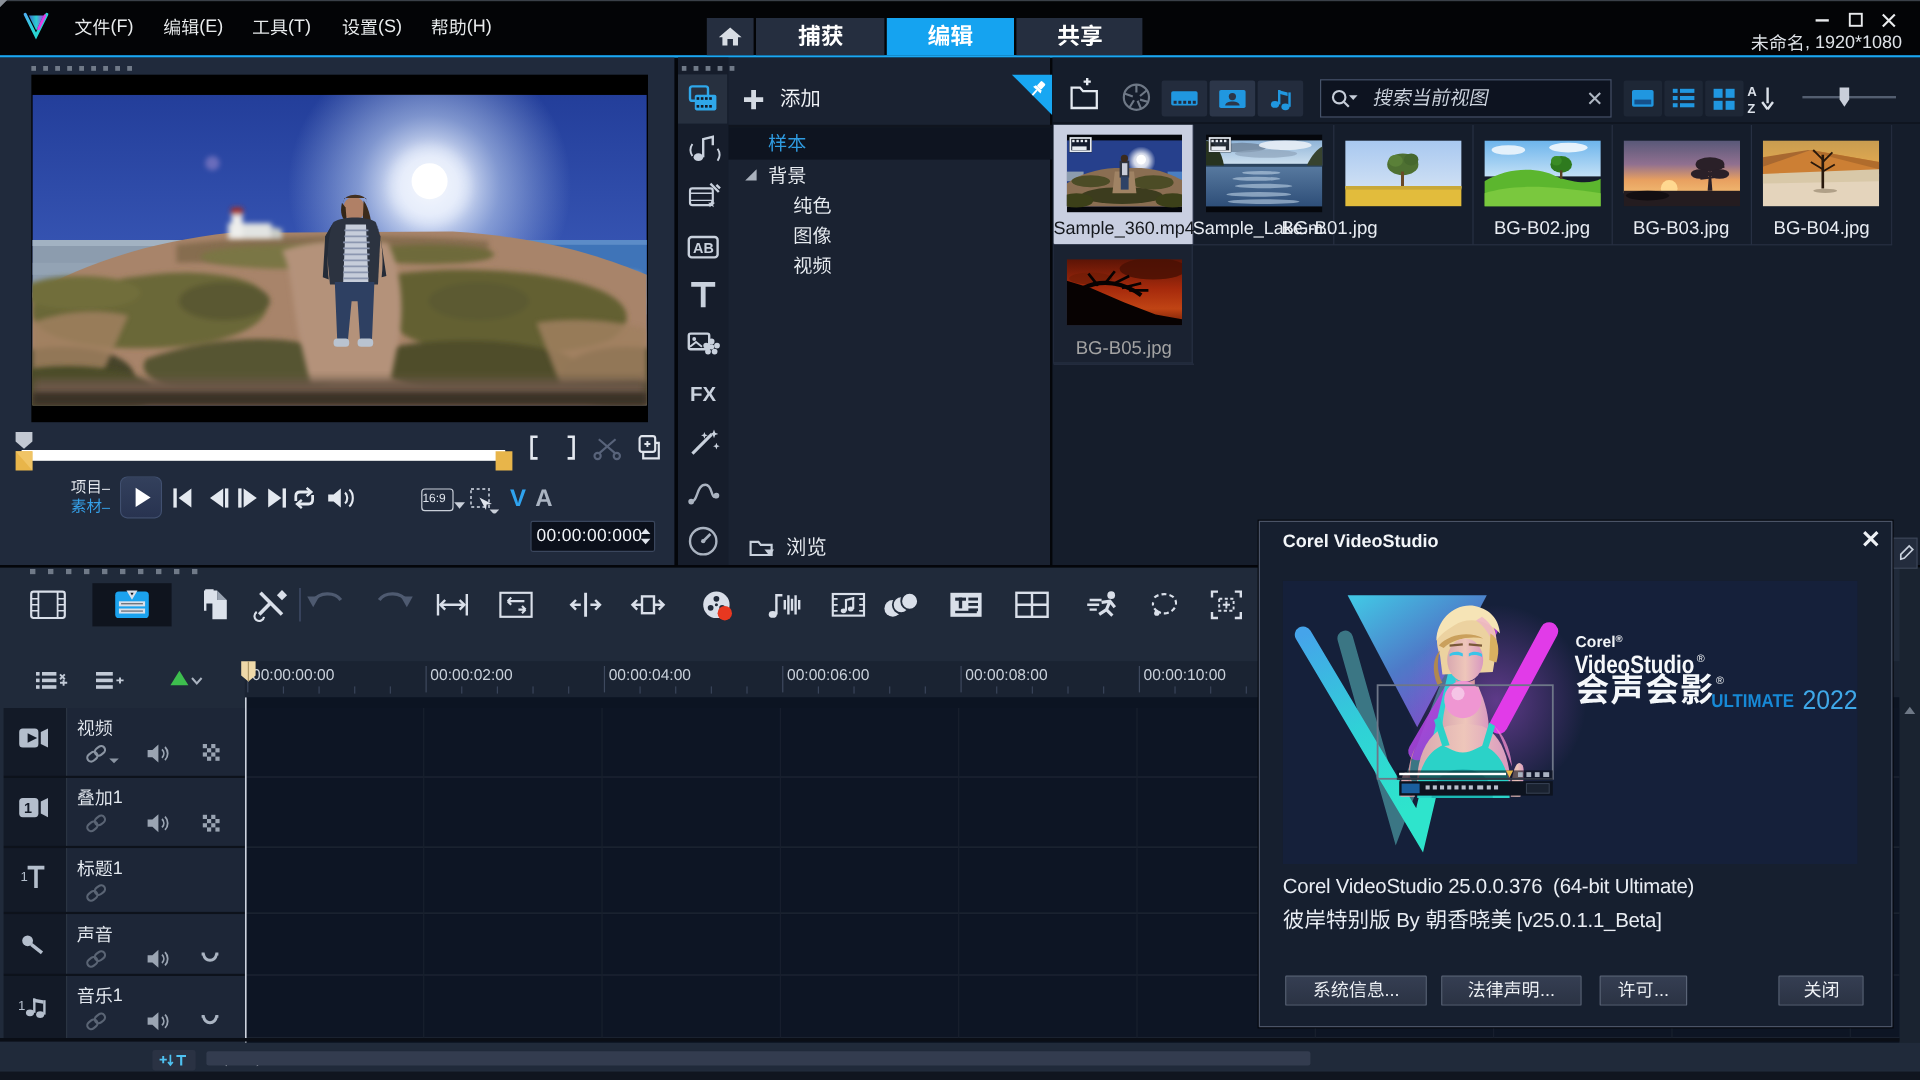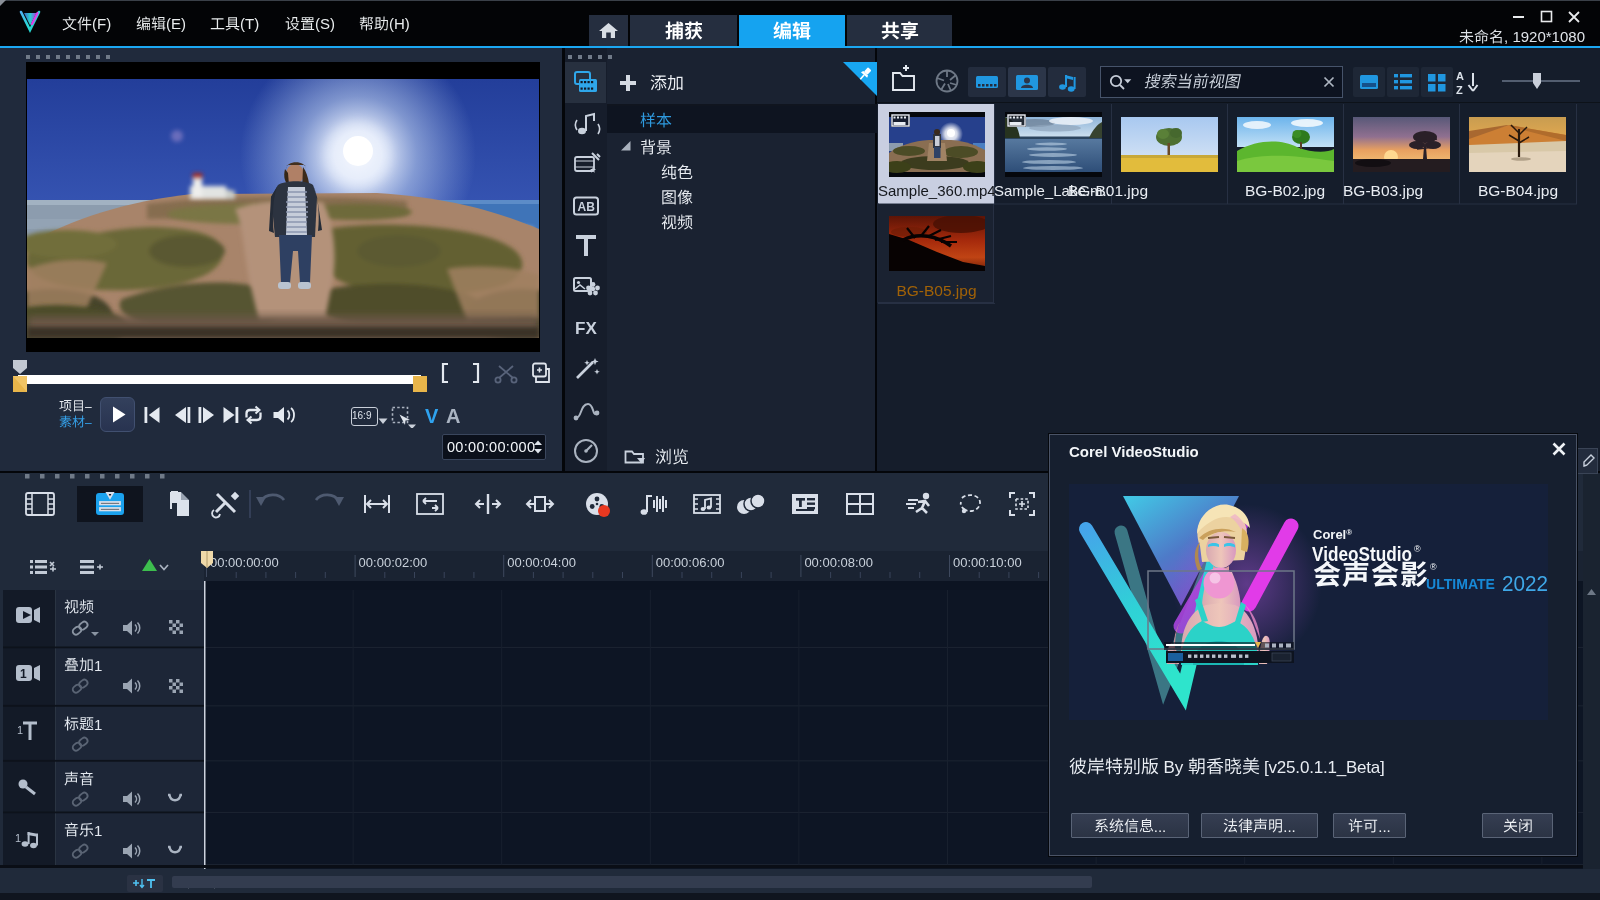--- a/index.html
+++ b/index.html
@@ -612,23 +612,23 @@
 <path d="M0,18 L20,24 L48,36 L74,46 L96,50 L96,55 L0,55 Z" fill="#070202"></path>
 <g stroke="#070202" fill="none">
         <path d="M14,24 C30,16 48,20 62,30" stroke-width="3.5"></path>
         <path d="M32,20 L40,10 M38,21 L52,14 M46,24 L62,20 M26,22 L18,12 M52,26 L68,26" stroke-width="2.2"></path>
       </g>
 </svg>
 <div class="ab" style="left:878px;top:180px;width:117px;text-align:center;color:#15181d;font-size:15px;line-height:22px;white-space:nowrap;overflow:hidden">Sample_360.mp4</div>
 <div class="ab" style="left:994px;top:180px;width:116px;text-align:center;color:#e9edf3;font-size:15px;line-height:22px;white-space:nowrap;overflow:hidden">Sample_Lake.m...</div>
 <div class="ab" style="left:1050px;top:180px;width:116px;text-align:center;color:#e9edf3;font-size:15.5px;line-height:22px;white-space:nowrap;overflow:hidden">BG-B01.jpg</div>
 <div class="ab" style="left:1227px;top:180px;width:116px;text-align:center;color:#e9edf3;font-size:15.5px;line-height:22px;white-space:nowrap;overflow:hidden">BG-B02.jpg</div>
-<div class="ab" style="left:1343px;top:180px;width:116px;text-align:left;color:#e9edf3;font-size:15.5px;line-height:22px;white-space:nowrap;overflow:hidden">BG-B03.jpg</div>
+<div class="ab" style="left:1343px;top:180px;width:116px;text-align:center;color:#e9edf3;font-size:15.5px;line-height:22px;white-space:nowrap;overflow:hidden">BG-B03.jpg</div>
 <div class="ab" style="left:1460px;top:180px;width:116px;text-align:center;color:#e9edf3;font-size:15.5px;line-height:22px;white-space:nowrap;overflow:hidden">BG-B04.jpg</div>
-<div class="ab" style="left:878px;top:280px;width:117px;text-align:center;color:#a16207;font-size:15.5px;line-height:22px;white-space:nowrap;overflow:hidden">BG-B05.jpg</div>
+<div class="ab" style="left:878px;top:280px;width:117px;text-align:center;color:#a3a3a3;font-size:15.5px;line-height:22px;white-space:nowrap;overflow:hidden">BG-B05.jpg</div>
 <div class="ab" style="left:0;top:471px;width:1600px;height:2px;background:#04060a"></div>
 <div class="ab" style="left:0;top:473px;width:1600px;height:427px;background:#202a3a"></div>
 <svg class="ab" style="left:25px;top:474px" width="140" height="5" viewBox="0 0 140 5">
       <rect x="0" y="0" width="4.5" height="4.5" fill="#707a88"></rect>
       <rect x="15" y="0" width="4.5" height="4.5" fill="#707a88"></rect>
       <rect x="30" y="0" width="4.5" height="4.5" fill="#707a88"></rect>
       <rect x="45" y="0" width="4.5" height="4.5" fill="#707a88"></rect>
       <rect x="60" y="0" width="4.5" height="4.5" fill="#707a88"></rect>
       <rect x="75" y="0" width="4.5" height="4.5" fill="#707a88"></rect>
       <rect x="90" y="0" width="4.5" height="4.5" fill="#707a88"></rect>
@@ -1088,20 +1088,21 @@
       <text x="102" y="27" font-size="9" fill="#f6f8fa" font-family="Liberation Sans">®</text>
 </svg>
 <svg class="ab" style="left:1313px;top:560px" width="127" height="36" viewBox="0 0 127 36">
       <path d="M4.5 26.7C5.9 26.1 7.8 26.0 21.6 25.0C22.2 25.8 22.7 26.5 23.0 27.1L26.1 25.3C24.8 23.2 22.2 20.2 19.8 18.1L16.9 19.6C17.7 20.3 18.5 21.2 19.3 22.1L9.5 22.6C11.1 21.2 12.6 19.6 13.9 18.0H25.7V14.7H2.5V18.0H9.2C7.7 19.9 6.2 21.3 5.5 21.8C4.6 22.6 4.1 23.1 3.3 23.2C3.7 24.2 4.3 25.9 4.5 26.7ZM13.9 0.7C11.2 4.3 6.1 7.7 0.8 9.7C1.5 10.4 2.7 11.9 3.2 12.7C4.6 12.1 6.1 11.3 7.5 10.5V12.4H20.6V10.3C22.0 11.1 23.5 11.9 25.0 12.5C25.5 11.6 26.6 10.2 27.4 9.5C23.2 8.2 18.8 5.7 16.0 3.4L16.9 2.2ZM9.4 9.3C11.1 8.1 12.7 6.9 14.1 5.5C15.4 6.7 17.2 8.1 19.0 9.3Z M41.2 0.8V3.0H30.7V5.8H41.2V7.5H32.5V10.3H54.0V7.5H44.6V5.8H55.3V3.0H44.6V0.8ZM32.9 11.9V15.4C32.9 18.2 32.6 22.2 29.5 25.0C30.2 25.5 31.6 26.7 32.1 27.3C34.2 25.4 35.2 22.9 35.8 20.4H50.2V21.9H53.6V11.9ZM50.2 17.6H44.6V14.6H50.2ZM36.2 17.6C36.3 16.8 36.3 16.1 36.3 15.4V14.6H41.3V17.6Z M62.5 26.7C63.9 26.1 65.8 26.0 79.6 25.0C80.2 25.8 80.7 26.5 81.0 27.1L84.1 25.3C82.8 23.2 80.2 20.2 77.8 18.1L74.9 19.6C75.7 20.3 76.5 21.2 77.3 22.1L67.5 22.6C69.1 21.2 70.6 19.6 71.9 18.0H83.7V14.7H60.5V18.0H67.2C65.7 19.9 64.2 21.3 63.5 21.8C62.6 22.6 62.1 23.1 61.3 23.2C61.7 24.2 62.3 25.9 62.5 26.7ZM71.9 0.7C69.2 4.3 64.1 7.7 58.8 9.7C59.5 10.4 60.7 11.9 61.2 12.7C62.6 12.1 64.1 11.3 65.5 10.5V12.4H78.6V10.3C80.0 11.1 81.5 11.9 83.0 12.5C83.5 11.6 84.6 10.2 85.4 9.5C81.2 8.2 76.8 5.7 74.0 3.4L74.9 2.2ZM67.4 9.3C69.1 8.1 70.7 6.9 72.1 5.5C73.4 6.7 75.2 8.1 77.0 9.3Z M109.8 1.3C108.4 3.6 105.6 5.8 103.2 7.1C104.1 7.7 105.0 8.7 105.6 9.4C108.3 7.8 111.1 5.3 113.0 2.6ZM110.5 9.0C108.9 11.3 105.8 13.7 103.3 15.1C104.1 15.7 105.1 16.7 105.6 17.4C108.4 15.7 111.5 13.1 113.6 10.2ZM93.1 16.9H99.3V18.3H93.1ZM92.7 6.8H99.7V7.9H92.7ZM92.7 3.9H99.7V4.9H92.7ZM90.8 20.6C90.2 22.0 89.2 23.5 88.2 24.5C88.9 24.9 90.0 25.8 90.5 26.3C91.6 25.1 92.8 23.1 93.6 21.4ZM98.3 21.6C99.1 23.0 100.1 25.0 100.5 26.2L103.0 25.0L102.8 24.4C103.5 25.1 104.5 26.1 105.0 26.9C108.7 24.9 112.0 21.8 114.1 17.9L111.0 16.8C109.3 20.0 106.0 22.7 102.7 24.3C102.2 23.2 101.3 21.7 100.6 20.6ZM94.2 10.4 94.6 11.2H88.3V13.7H104.0V11.2H98.2C98.0 10.8 97.8 10.3 97.5 9.9H103.0V1.8H89.5V9.9H96.5ZM90.0 14.7V20.5H94.5V24.1C94.5 24.4 94.4 24.4 94.1 24.4C93.9 24.4 93.0 24.4 92.1 24.4C92.5 25.2 92.9 26.3 93.0 27.1C94.6 27.1 95.7 27.1 96.6 26.7C97.6 26.3 97.8 25.6 97.8 24.2V20.5H102.6V14.7Z" fill="#f4f7fa"></path>
       <text x="117" y="10" font-size="9" fill="#f4f7fa" font-family="Liberation Sans">®</text>
     </svg>
 <svg class="ab" style="left:1425px;top:570px" width="125" height="26" viewBox="0 0 125 26">
 <text x="1" y="19" font-size="15.5" font-weight="bold" fill="#1789d6" font-family="Liberation Sans" textLength="69" lengthAdjust="spacingAndGlyphs">ULTIMATE</text>
 <text x="77" y="20.5" font-size="22.5" fill="#3fa8e8" font-family="Liberation Sans" textLength="46" lengthAdjust="spacingAndGlyphs">2022</text>
 </svg>
+<div class="ab" style="left:1069px;top:729px;font-size:17px;letter-spacing:-0.2px;color:#e9edf3">Corel VideoStudio 25.0.0.376&nbsp; (64-bit Ultimate)</div>
 <div class="ab" style="left:1069px;top:757px;font-size:17px;letter-spacing:-0.2px;color:#e9edf3;white-space:nowrap"><svg class="cj " width="90" height="21" viewBox="0 0 90 21" style="vertical-align:middle">
         <path fill="#e9edf3" d="M4.4 0.8C3.6 2.0 2.1 3.5 0.8 4.5C1.0 4.7 1.3 5.3 1.5 5.6C3.0 4.5 4.6 2.8 5.7 1.3ZM4.7 4.7C3.7 6.5 2.1 8.4 0.6 9.6C0.8 9.9 1.2 10.6 1.3 10.9C1.9 10.4 2.5 9.8 3.1 9.1V17.3H4.4V7.5C5.0 6.7 5.5 5.9 5.9 5.1ZM6.8 3.4V8.1C6.8 10.6 6.6 13.9 4.9 16.3C5.1 16.5 5.7 16.9 5.9 17.2C7.6 14.9 8.0 11.6 8.1 9.0H8.3C8.9 10.9 9.9 12.6 11.1 13.9C9.9 14.9 8.5 15.7 7.1 16.2C7.3 16.4 7.6 16.9 7.8 17.3C9.3 16.7 10.8 15.9 12.0 14.8C13.2 15.9 14.7 16.7 16.3 17.2C16.5 16.9 16.9 16.4 17.2 16.1C15.6 15.6 14.1 14.9 12.9 13.9C14.3 12.4 15.4 10.5 16.0 8.0L15.2 7.7L14.9 7.8H12.2V4.6H15.2C15.0 5.5 14.7 6.3 14.5 6.9L15.7 7.2C16.1 6.3 16.5 4.8 16.9 3.6L15.9 3.3L15.7 3.4H12.2V0.7H10.9V3.4ZM10.9 4.6V7.8H8.1V4.6ZM14.4 9.0C13.9 10.6 13.0 11.9 12.0 13.0C10.9 11.9 10.1 10.5 9.5 9.0Z M20.2 6.3V9.8C20.2 11.7 20.0 14.2 18.6 16.1C18.9 16.3 19.5 16.7 19.7 17.0C21.3 15.0 21.5 12.0 21.5 9.8V7.6H34.8V6.3ZM22.1 12.2V13.4H27.8V17.3H29.2V13.4H35.1V12.2H29.2V10.3H34.1V9.1H23.0V10.3H27.8V12.2ZM26.3 0.7V3.7H21.7V1.4H20.3V4.9H33.9V1.4H32.5V3.7H27.7V0.7Z M44.2 12.0C45.1 12.9 46.1 14.1 46.4 15.0L47.5 14.3C47.1 13.4 46.1 12.3 45.2 11.4ZM47.6 0.7V2.7H44.0V3.9H47.6V6.2H43.0V7.5H49.8V9.6H43.3V10.9H49.8V15.6C49.8 15.9 49.7 15.9 49.4 15.9C49.1 16.0 48.1 16.0 47.0 15.9C47.2 16.3 47.4 16.9 47.4 17.3C48.8 17.3 49.8 17.2 50.3 17.0C50.9 16.8 51.0 16.4 51.0 15.6V10.9H53.1V9.6H51.0V7.5H53.2V6.2H48.8V3.9H52.4V2.7H48.8V0.7ZM37.7 2.1C37.6 4.4 37.2 6.7 36.7 8.2C37.0 8.3 37.5 8.6 37.7 8.8C38.0 8.0 38.2 6.9 38.4 5.7H39.8V10.1C38.7 10.5 37.7 10.8 36.8 11.0L37.1 12.3L39.8 11.5V17.3H41.1V11.1L43.0 10.5L42.9 9.2L41.1 9.7V5.7H42.8V4.4H41.1V0.7H39.8V4.4H38.6C38.7 3.7 38.8 3.0 38.9 2.3Z M65.3 2.9V12.9H66.6V2.9ZM69.1 1.1V15.5C69.1 15.8 69.0 15.9 68.6 15.9C68.3 16.0 67.3 16.0 66.0 15.9C66.3 16.3 66.5 16.9 66.5 17.3C68.1 17.3 69.1 17.3 69.7 17.0C70.2 16.8 70.4 16.4 70.4 15.5V1.1ZM56.9 2.7H61.6V6.2H56.9ZM55.7 1.5V7.4H62.9V1.5ZM58.2 7.9 58.1 9.4H55.0V10.7H58.0C57.7 13.2 56.9 15.2 54.6 16.3C54.9 16.6 55.3 17.0 55.4 17.4C58.0 15.9 58.9 13.6 59.3 10.7H61.8C61.6 14.1 61.5 15.4 61.2 15.7C61.0 15.8 60.9 15.9 60.6 15.9C60.3 15.9 59.6 15.9 58.8 15.8C59.0 16.2 59.2 16.7 59.2 17.1C60.0 17.1 60.8 17.1 61.2 17.1C61.7 17.0 62.0 16.9 62.3 16.5C62.8 16.0 62.9 14.4 63.1 10.0C63.1 9.8 63.2 9.4 63.2 9.4H59.4L59.5 7.9Z M73.9 1.1V8.2C73.9 11.0 73.7 14.2 72.5 16.5C72.8 16.7 73.3 17.1 73.5 17.3C74.6 15.5 75.0 13.1 75.1 10.7H77.6V17.3H78.8V9.5H75.1L75.1 8.2V6.9H79.9V5.7H78.3V0.7H77.1V5.7H75.1V1.1ZM87.3 7.2C86.9 9.3 86.3 11.0 85.4 12.5C84.5 10.9 83.9 9.2 83.4 7.2ZM80.7 1.9V8.2C80.7 10.8 80.5 14.2 79.1 16.6C79.5 16.8 80.0 17.1 80.2 17.4C81.8 14.8 82.0 11.2 82.0 8.2V7.2H82.4C82.8 9.6 83.6 11.8 84.6 13.5C83.6 14.7 82.5 15.6 81.3 16.2C81.5 16.5 81.9 17.0 82.1 17.3C83.3 16.7 84.4 15.8 85.4 14.7C86.2 15.8 87.2 16.7 88.4 17.3C88.6 17.0 89.0 16.5 89.3 16.2C88.1 15.6 87.0 14.8 86.1 13.6C87.4 11.7 88.3 9.3 88.8 6.1L88.0 5.9L87.8 6.0H82.0V3.0C84.5 2.8 87.1 2.5 89.1 2.0L88.2 0.9C86.4 1.3 83.3 1.7 80.7 1.9Z"></path>
       </svg><span style="vertical-align:middle"> By </span><svg class="cj " width="72" height="21" viewBox="0 0 72 21" style="vertical-align:middle">
         <path fill="#e9edf3" d="M2.7 8.9H7.3V10.4H2.7ZM2.7 6.4H7.3V7.9H2.7ZM0.7 12.9V14.1H4.3V17.2H5.6V14.1H9.1V12.9H5.6V11.5H8.6V5.4H5.6V3.9H9.1V2.7H5.6V0.7H4.3V2.7H0.9V3.9H4.3V5.4H1.5V11.5H4.3V12.9ZM15.2 7.1V10.2H11.3C11.4 9.5 11.4 8.9 11.4 8.2V7.1ZM15.2 5.9H11.4V2.8H15.2ZM10.1 1.6V8.2C10.1 10.9 9.9 14.2 7.5 16.5C7.8 16.7 8.4 17.1 8.6 17.3C10.2 15.7 10.9 13.5 11.2 11.4H15.2V15.6C15.2 15.9 15.1 15.9 14.8 15.9C14.6 16.0 13.7 16.0 12.8 15.9C13.0 16.3 13.2 16.9 13.2 17.3C14.5 17.3 15.3 17.3 15.9 17.0C16.3 16.8 16.5 16.4 16.5 15.6V1.6Z M23.0 13.9H31.2V15.6H23.0ZM23.0 12.9V11.2H31.2V12.9ZM21.7 10.2V17.3H23.0V16.6H31.2V17.2H32.6V10.2ZM32.0 0.8C29.4 1.5 24.6 2.0 20.5 2.2C20.6 2.5 20.8 3.0 20.8 3.4C22.6 3.3 24.4 3.2 26.3 3.0V4.9H19.0V6.1H24.8C23.3 7.8 20.9 9.3 18.7 10.1C19.0 10.3 19.4 10.8 19.6 11.2C22.0 10.2 24.6 8.3 26.3 6.2V9.7H27.7V6.2C29.4 8.2 32.1 10.0 34.5 10.9C34.7 10.6 35.1 10.1 35.4 9.9C33.2 9.1 30.8 7.7 29.2 6.1H35.0V4.9H27.7V2.8C29.7 2.6 31.6 2.3 33.0 1.9Z M41.0 8.4V12.5H38.4V8.4ZM41.0 7.2H38.4V3.2H41.0ZM37.3 2.0V15.2H38.4V13.7H42.1V2.0ZM51.0 4.2C50.3 5.0 49.4 5.7 48.2 6.3C47.8 5.7 47.5 4.9 47.2 4.1L52.6 3.6L52.4 2.4L46.9 3.0C46.7 2.3 46.6 1.6 46.5 0.8H45.3C45.4 1.6 45.5 2.4 45.6 3.1L42.8 3.4L42.9 4.5L45.9 4.2C46.2 5.2 46.6 6.1 47.1 6.8C45.7 7.4 44.2 7.9 42.6 8.2C42.9 8.4 43.3 9.0 43.5 9.3C44.9 8.9 46.4 8.4 47.8 7.8C48.8 9.0 50.0 9.7 51.2 9.7C52.3 9.7 52.7 9.1 52.9 7.2C52.6 7.1 52.2 6.9 52.0 6.7C51.9 8.0 51.7 8.5 51.2 8.5C50.5 8.5 49.7 8.0 48.9 7.2C50.2 6.5 51.4 5.7 52.2 4.6ZM42.6 10.4V11.5H45.5C45.3 13.9 44.6 15.4 41.9 16.2C42.2 16.4 42.6 17.0 42.7 17.3C45.7 16.3 46.5 14.5 46.8 11.5H48.5V15.4C48.5 16.6 48.8 17.0 50.1 17.0C50.4 17.0 51.6 17.0 51.8 17.0C52.9 17.0 53.2 16.5 53.3 14.5C53.0 14.4 52.5 14.3 52.2 14.1C52.1 15.7 52.1 15.9 51.7 15.9C51.4 15.9 50.5 15.9 50.3 15.9C49.9 15.9 49.8 15.8 49.8 15.4V11.5H53.0V10.4Z M66.5 0.6C66.2 1.4 65.5 2.5 64.9 3.2H60.2L60.8 2.9C60.6 2.3 59.9 1.4 59.3 0.6L58.1 1.2C58.6 1.8 59.2 2.6 59.5 3.2H55.8V4.4H62.3V5.9H56.6V7.1H62.3V8.6H55.0V9.8H62.1C62.1 10.3 62.0 10.8 61.9 11.2H55.5V12.4H61.5C60.7 14.3 58.9 15.4 54.7 16.0C55.0 16.3 55.3 16.9 55.4 17.2C60.1 16.5 62.0 15.0 62.9 12.6C64.3 15.2 66.8 16.6 70.4 17.2C70.6 16.8 71.0 16.3 71.3 16.0C68.0 15.6 65.6 14.4 64.3 12.4H70.9V11.2H63.3C63.4 10.8 63.5 10.3 63.5 9.8H71.1V8.6H63.6V7.1H69.4V5.9H63.6V4.4H70.3V3.2H66.4C66.9 2.6 67.5 1.8 67.9 1.1Z"></path>
       </svg><span style="vertical-align:middle"> [v25.0.1.1_Beta]</span></div>
 <div class="ab" style="left:1071px;top:813px;width:118px;height:25px;background:linear-gradient(#353e52,#2b3344);border:1px solid #5a6477;border-radius:1px;text-align:center;line-height:23px;white-space:nowrap"><svg class="cj " width="60" height="17" viewBox="0 0 60 17" style="vertical-align:middle">
         <path fill="#eef1f5" d="M4.3 9.8C3.5 10.9 2.2 12.0 1.1 12.8C1.3 12.9 1.8 13.3 2.0 13.5C3.2 12.7 4.5 11.5 5.4 10.2ZM9.5 10.3C10.8 11.3 12.3 12.7 13.1 13.5L14.0 12.9C13.2 12.0 11.7 10.7 10.4 9.8ZM10.0 6.5C10.3 6.9 10.8 7.3 11.2 7.8L4.6 8.2C6.8 7.1 9.1 5.7 11.3 4.0L10.5 3.3C9.7 3.9 8.9 4.5 8.1 5.1L4.4 5.2C5.5 4.5 6.6 3.5 7.6 2.5C9.6 2.3 11.4 2.0 12.8 1.7L12.0 0.7C9.6 1.3 5.2 1.7 1.6 1.9C1.7 2.2 1.9 2.6 1.9 2.9C3.2 2.8 4.6 2.7 6.0 2.6C5.0 3.6 3.9 4.5 3.5 4.8C3.1 5.1 2.7 5.3 2.4 5.4C2.5 5.7 2.7 6.2 2.7 6.4C3.1 6.3 3.5 6.2 6.6 6.0C5.3 6.8 4.2 7.4 3.7 7.7C2.7 8.1 2.1 8.4 1.6 8.5C1.7 8.8 1.9 9.3 1.9 9.5C2.4 9.4 2.9 9.3 7.1 9.0V12.9C7.1 13.1 7.0 13.1 6.8 13.1C6.5 13.2 5.7 13.2 4.8 13.1C5.0 13.4 5.2 13.9 5.2 14.2C6.3 14.2 7.1 14.2 7.6 14.0C8.1 13.9 8.2 13.5 8.2 12.9V8.9L11.9 8.6C12.4 9.1 12.7 9.6 13.0 10.0L13.9 9.4C13.3 8.5 12.0 7.1 10.8 6.1Z M25.5 7.9V12.7C25.5 13.8 25.7 14.1 26.8 14.1C27.0 14.1 27.9 14.1 28.1 14.1C29.0 14.1 29.3 13.5 29.4 11.5C29.1 11.4 28.6 11.2 28.4 11.0C28.4 12.8 28.3 13.1 28.0 13.1C27.8 13.1 27.1 13.1 27.0 13.1C26.6 13.1 26.6 13.1 26.6 12.7V7.9ZM22.6 7.9C22.6 10.9 22.2 12.5 19.8 13.4C20.0 13.6 20.3 14.1 20.5 14.4C23.2 13.2 23.6 11.3 23.8 7.9ZM15.6 12.4 15.9 13.5C17.2 13.1 19.0 12.5 20.7 12.0L20.5 11.0C18.7 11.5 16.8 12.1 15.6 12.4ZM23.9 0.8C24.2 1.5 24.6 2.3 24.7 2.8H21.1V3.8H23.8C23.1 4.7 22.1 6.1 21.8 6.4C21.5 6.7 21.1 6.8 20.8 6.9C20.9 7.1 21.1 7.7 21.2 8.0C21.6 7.8 22.2 7.7 27.7 7.2C27.9 7.6 28.1 8.0 28.3 8.3L29.2 7.8C28.8 6.9 27.8 5.5 27.0 4.5L26.1 4.9C26.4 5.3 26.8 5.8 27.1 6.3L23.0 6.7C23.7 5.8 24.5 4.7 25.1 3.8H29.2V2.8H24.9L25.9 2.5C25.7 2.0 25.3 1.2 25.0 0.6ZM15.9 6.9C16.1 6.7 16.5 6.7 18.3 6.4C17.6 7.4 17.0 8.1 16.8 8.4C16.3 8.9 15.9 9.3 15.6 9.4C15.8 9.7 15.9 10.2 16.0 10.5C16.3 10.3 16.8 10.1 20.5 9.3C20.5 9.1 20.5 8.6 20.5 8.3L17.7 8.9C18.8 7.5 19.9 5.9 20.9 4.3L19.9 3.7C19.6 4.3 19.3 4.8 18.9 5.4L17.1 5.6C18.0 4.3 19.0 2.6 19.6 1.1L18.5 0.5C17.9 2.4 16.7 4.3 16.4 4.8C16.1 5.3 15.8 5.6 15.5 5.7C15.6 6.0 15.8 6.6 15.9 6.9Z M35.7 5.2V6.2H43.0V5.2ZM35.7 7.4V8.3H43.0V7.4ZM34.6 3.1V4.0H44.2V3.1ZM38.1 1.0C38.5 1.6 39.0 2.5 39.2 3.0L40.2 2.5C40.0 2.0 39.5 1.2 39.1 0.6ZM35.5 9.6V14.4H36.5V13.8H42.2V14.4H43.2V9.6ZM36.5 12.9V10.5H42.2V12.9ZM33.8 0.7C33.1 2.9 31.8 5.2 30.5 6.6C30.7 6.9 31.0 7.5 31.1 7.7C31.6 7.1 32.1 6.5 32.5 5.8V14.4H33.6V4.0C34.1 3.0 34.5 2.0 34.8 1.0Z M49.0 4.9H56.0V6.1H49.0ZM49.0 7.0H56.0V8.2H49.0ZM49.0 2.9H56.0V4.1H49.0ZM48.9 10.2V12.6C48.9 13.8 49.4 14.1 51.1 14.1C51.5 14.1 54.2 14.1 54.6 14.1C56.0 14.1 56.4 13.7 56.6 11.8C56.2 11.7 55.8 11.5 55.5 11.4C55.4 12.9 55.3 13.1 54.5 13.1C53.9 13.1 51.6 13.1 51.2 13.1C50.2 13.1 50.1 13.0 50.1 12.6V10.2ZM56.4 10.3C57.1 11.3 57.9 12.6 58.1 13.4L59.2 12.9C58.9 12.1 58.2 10.8 57.5 9.9ZM47.2 10.1C46.9 11.1 46.3 12.4 45.7 13.2L46.7 13.7C47.3 12.8 47.8 11.5 48.2 10.6ZM51.3 9.6C52.0 10.3 52.9 11.3 53.3 12.0L54.2 11.4C53.8 10.8 53.0 9.8 52.2 9.1H57.1V2.0H52.6C52.8 1.6 53.1 1.1 53.3 0.7L52.0 0.4C51.9 0.9 51.6 1.5 51.4 2.0H47.9V9.1H52.1Z"></path>
       </svg><span style="color:#eef1f5;font-size:15px;vertical-align:middle">...</span></div>
 <div class="ab" style="left:1201px;top:813px;width:117px;height:25px;background:linear-gradient(#353e52,#2b3344);border:1px solid #5a6477;border-radius:1px;text-align:center;line-height:23px;white-space:nowrap"><svg class="cj " width="60" height="17" viewBox="0 0 60 17" style="vertical-align:middle">
         <path fill="#eef1f5" d="M1.4 1.6C2.4 2.0 3.7 2.7 4.3 3.3L4.9 2.3C4.3 1.8 3.0 1.2 2.1 0.8ZM0.6 5.7C1.6 6.1 2.8 6.8 3.4 7.3L4.0 6.3C3.4 5.8 2.2 5.2 1.2 4.8ZM1.1 13.4 2.1 14.2C3.0 12.8 4.0 10.9 4.8 9.3L4.0 8.6C3.1 10.3 1.9 12.3 1.1 13.4ZM5.8 13.9C6.2 13.7 6.8 13.6 12.4 12.9C12.7 13.4 13.0 14.0 13.1 14.4L14.1 13.9C13.7 12.7 12.5 10.9 11.5 9.6L10.6 10.0C11.0 10.6 11.5 11.3 11.9 12.0L7.1 12.5C8.1 11.2 9.0 9.6 9.8 8.0H14.1V7.0H10.1V4.2H13.4V3.2H10.1V0.6H9.0V3.2H5.7V4.2H9.0V7.0H5.1V8.0H8.4C7.7 9.7 6.7 11.3 6.4 11.8C6.0 12.3 5.7 12.7 5.4 12.8C5.5 13.1 5.7 13.6 5.8 13.9Z M18.8 0.6C18.2 1.7 16.8 3.0 15.7 3.7C15.9 3.9 16.1 4.4 16.3 4.7C17.6 3.8 19.0 2.4 19.9 1.0ZM20.5 8.8V9.8H23.9V11.1H19.8V12.1H23.9V14.4H25.0V12.1H29.2V11.1H25.0V9.8H28.5V8.8H25.0V7.6H28.3V5.4H29.4V4.4H28.3V2.2H25.0V0.6H23.9V2.2H20.7V3.2H23.9V4.4H20.0V5.4H23.9V6.7H20.7V7.6H23.9V8.8ZM25.0 3.2H27.2V4.4H25.0ZM25.0 6.7V5.4H27.2V6.7ZM19.0 3.9C18.2 5.5 16.8 7.0 15.4 8.0C15.6 8.3 15.9 8.9 16.0 9.1C16.6 8.6 17.2 8.1 17.7 7.5V14.4H18.8V6.2C19.3 5.6 19.7 4.9 20.0 4.3Z M36.9 0.6V1.8H31.1V2.8H36.9V4.3H32.0V5.3H43.3V4.3H38.0V2.8H44.0V1.8H38.0V0.6ZM32.3 6.5V8.4C32.3 10.0 32.1 12.1 30.4 13.7C30.7 13.9 31.1 14.2 31.3 14.5C32.4 13.4 33.0 12.0 33.2 10.7H41.9V11.5H43.0V6.5ZM41.9 9.7H38.0V7.4H41.9ZM33.3 9.7C33.4 9.3 33.4 8.8 33.4 8.4V7.4H36.9V9.7Z M50.1 6.4V9.4H47.3V6.4ZM50.1 5.4H47.3V2.5H50.1ZM46.2 1.5V11.9H47.3V10.5H51.1V1.5ZM57.8 2.3V4.9H53.6V2.3ZM52.5 1.2V6.6C52.5 8.9 52.3 11.8 49.7 13.7C50.0 13.9 50.4 14.3 50.5 14.5C52.3 13.2 53.0 11.4 53.4 9.6H57.8V12.9C57.8 13.2 57.7 13.3 57.4 13.3C57.2 13.3 56.2 13.3 55.3 13.3C55.4 13.6 55.6 14.1 55.7 14.4C57.0 14.4 57.8 14.3 58.3 14.2C58.8 14.0 58.9 13.6 58.9 12.9V1.2ZM57.8 5.9V8.6H53.5C53.6 7.9 53.6 7.2 53.6 6.6V5.9Z"></path>

